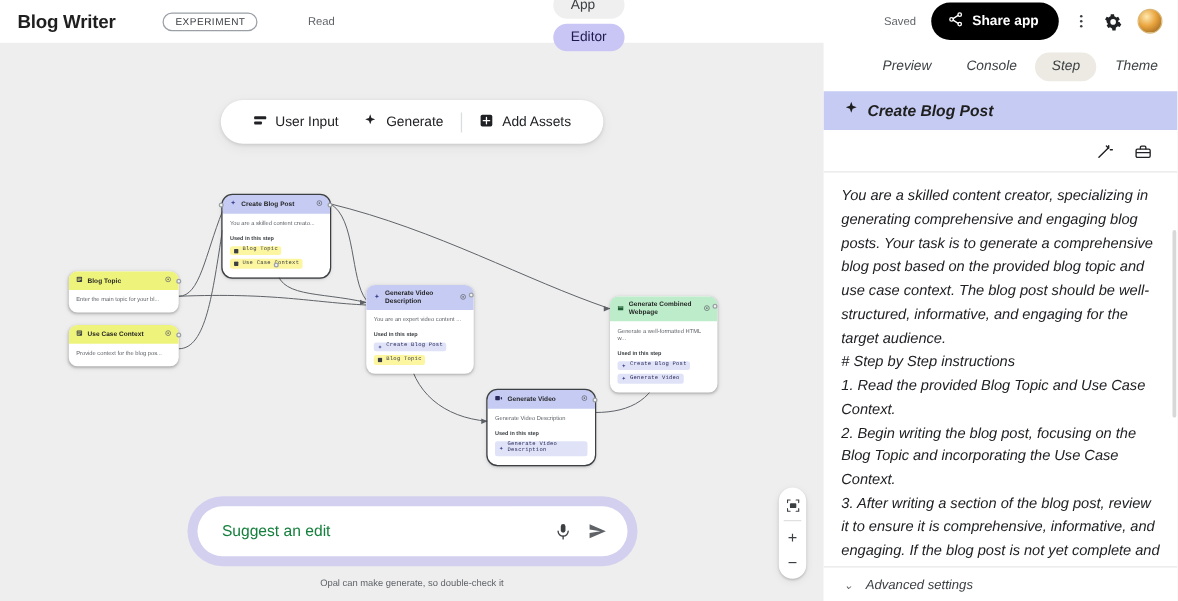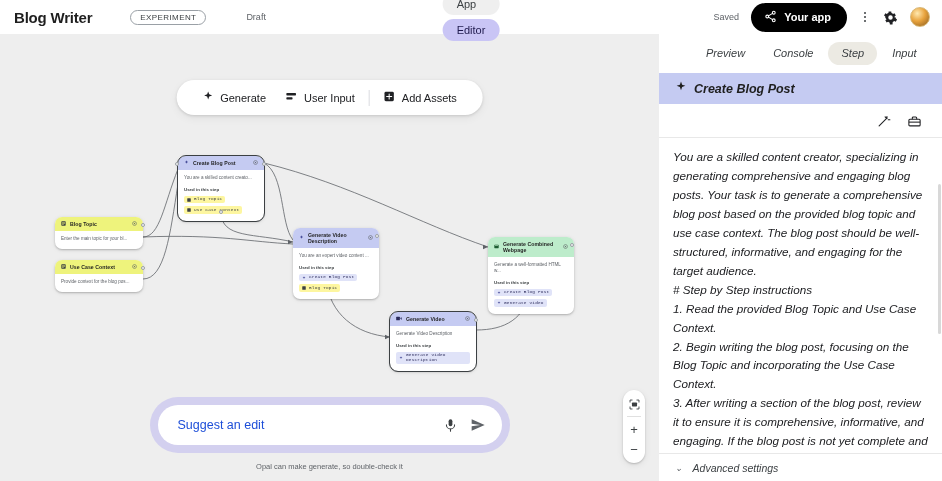--- a/index.html
+++ b/index.html
@@ -148,21 +148,21 @@
   .prompt-outer {
     position:absolute; left: 50%; transform: translateX(-50%);
     bottom: 28px; width: 360px;
     background: #d3d0ef; border-radius: 30px; padding: 8px;
     z-index: 13;
   }
   .prompt-inner {
     background:#fff; border-radius: 24px; height: 40px;
     display:flex; align-items:center; padding: 0 16px 0 20px;
   }
-  .prompt-ph { font-size: 12.5px; color:#1d4ed8; flex:1; }
+  .prompt-ph { font-size: 12.5px; color:#15803d; flex:1; }
   .prompt-icon { color:#5f6368; display:flex; align-items:center; cursor:pointer; }
   .disclaimer {
     position:absolute; left:50%; transform:translateX(-50%);
     bottom: 10px; font-size: 7.5px; color:#5f6368; white-space:nowrap; z-index:13;
   }
 
   
   .panel { flex:1; background:#fff; display:flex; flex-direction:column; min-width:0; position:relative;font-style:italic; }
   .panel-tabs { display:flex; align-items:center; gap: 2px; padding: 8px 0 8px 34px; }
   .ptab { font-size: 11px; color:#3c4043; padding: 6px 13px; border-radius: 13px; cursor:pointer; line-height:1;}
@@ -212,40 +212,40 @@
   }
 </style>
 </head>
 <body>
 
 <div class="app">
 
   <div class="topbar">
     <div class="app-title">Blog Writer</div>
     <div class="exp-chip">EXPERIMENT</div>
-    <div class="draft-label">Draft</div>
+    <div class="draft-label">Read</div>
 
     <div class="seg">
       <div class="seg-btn">App</div>
       <div class="seg-btn active">Editor</div>
     </div>
 
     <div class="top-right">
       <div class="saved-label">Saved</div>
       <div class="share-btn">
         <span>
           <svg width="13" height="13" viewBox="0 0 24 24" fill="none" stroke="#fff" stroke-width="2" stroke-linecap="round" stroke-linejoin="round">
             <circle cx="18" cy="5" r="2.6"></circle>
               <circle cx="6" cy="12" r="2.6"></circle>
               <circle cx="18" cy="19" r="2.6"></circle>
             <line x1="8.3" y1="10.8" x2="15.7" y2="6.2"></line>
               <line x1="8.3" y1="13.2" x2="15.7" y2="17.8"></line>
           </svg>
         </span>
-        <span>Your app</span>
+        <span>Share app</span>
       </div>
       <div class="kebab">
           <i></i>
           <i></i>
           <i></i>
         </div>
       <span style="display:flex;">
         <svg width="15" height="15" viewBox="0 0 24 24" fill="#202124">
           <path d="M12 8.4a3.6 3.6 0 100 7.2 3.6 3.6 0 000-7.2zm8.6 3.6c0 .5-.04 1-.12 1.46l2.05 1.6-2.1 3.64-2.42-.97c-.73.6-1.57 1.08-2.48 1.4L15.2 23h-4.2l-.33-2.6a8.5 8.5 0 01-2.48-1.42l-2.42.98-2.1-3.64 2.05-1.6A8.8 8.8 0 013.6 12c0-.5.04-.99.12-1.46L1.67 8.94l2.1-3.64 2.42.97A8.5 8.5 0 018.67 4.9L9 2.3h4.2l.33 2.6c.91.32 1.75.8 2.48 1.4l2.42-.97 2.1 3.64-2.05 1.6c.08.47.12.96.12 1.43z"></path>
         </svg>
@@ -255,33 +255,33 @@
   </div>
 
   <div class="body-split">
 
     <div class="canvas-wrap">
 
       <div class="canvas-toolbar">
         <div class="ct-item">
           <span>
             <svg width="11" height="11" viewBox="0 0 16 16" fill="#202124">
-              <path d="M8 0.6l1.5 4.3 4.3 1.5-4.3 1.6L8 12.3 6.5 8 2.2 6.4 6.5 4.9z"></path>
-            </svg>
-          </span>
-          <span>Generate</span>
-        </div>
-        <div class="ct-item">
-          <span>
-            <svg width="11" height="11" viewBox="0 0 16 16" fill="#202124">
               <rect x="1" y="3" width="14" height="3.4" rx="1"></rect>
                 <rect x="1" y="9" width="9" height="3.4" rx="1"></rect>
             </svg>
           </span>
           <span>User Input</span>
+        </div>
+        <div class="ct-item">
+          <span>
+            <svg width="11" height="11" viewBox="0 0 16 16" fill="#202124">
+              <path d="M8 0.6l1.5 4.3 4.3 1.5-4.3 1.6L8 12.3 6.5 8 2.2 6.4 6.5 4.9z"></path>
+            </svg>
+          </span>
+          <span>Generate</span>
         </div>
         <div class="ct-div"></div>
         <div class="ct-item">
           <span>
             <svg width="11" height="11" viewBox="0 0 16 16" fill="#202124">
               <rect x="1.2" y="1.2" width="13.6" height="13.6" rx="2"></rect>
               <path d="M8 4.3v7.4M4.3 8h7.4" stroke="#fff" stroke-width="1.5" stroke-linecap="round"></path>
             </svg>
           </span>
           <span>Add Assets</span>
@@ -534,21 +534,21 @@
         </div>
       </div>
       <div class="disclaimer">Opal can make generate, so double-check it</div>
     </div>
 
     <div class="panel">
       <div class="panel-tabs">
         <div class="ptab">Preview</div>
         <div class="ptab">Console</div>
         <div class="ptab active">Step</div>
-        <div class="ptab">Input</div>
+        <div class="ptab">Theme</div>
       </div>
 
       <div class="panel-header">
         <span>
           <svg width="12" height="12" viewBox="0 0 16 16" fill="#1f1f1f">
               <path d="M8 0.6l1.5 4.3 4.3 1.5-4.3 1.6L8 12.3 6.5 8 2.2 6.4 6.5 4.9z"></path>
             </svg>
         </span>
         <span>Create Blog Post</span>
       </div>

